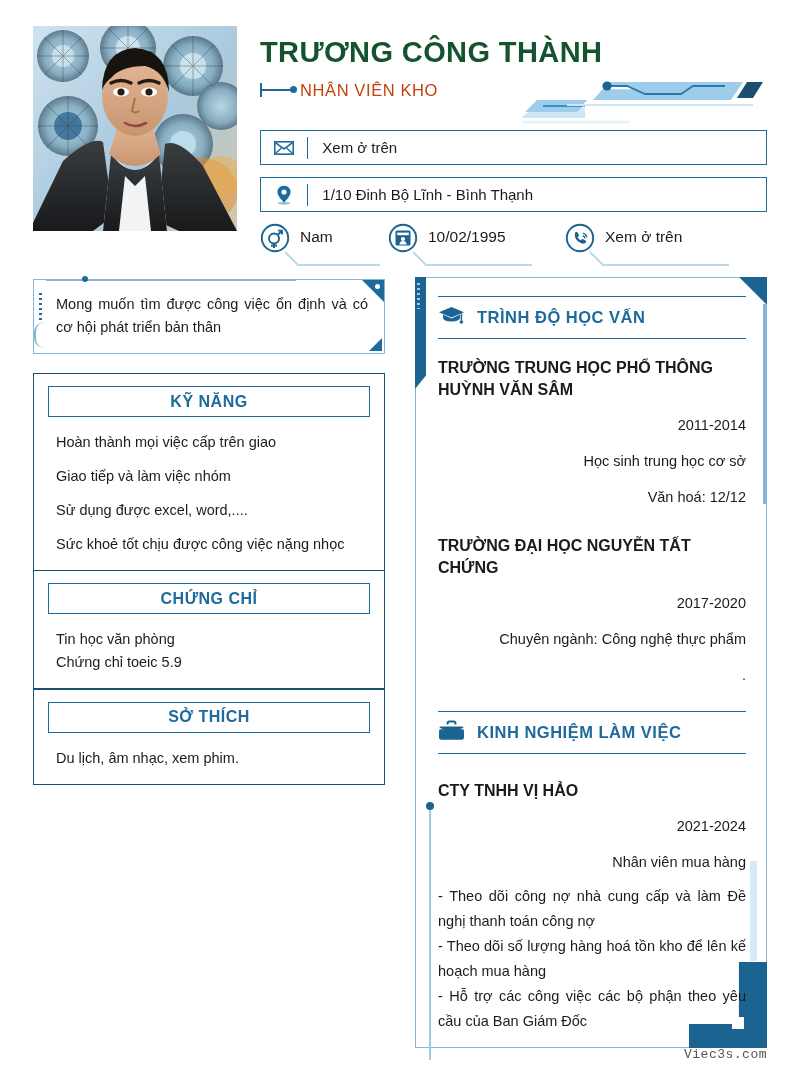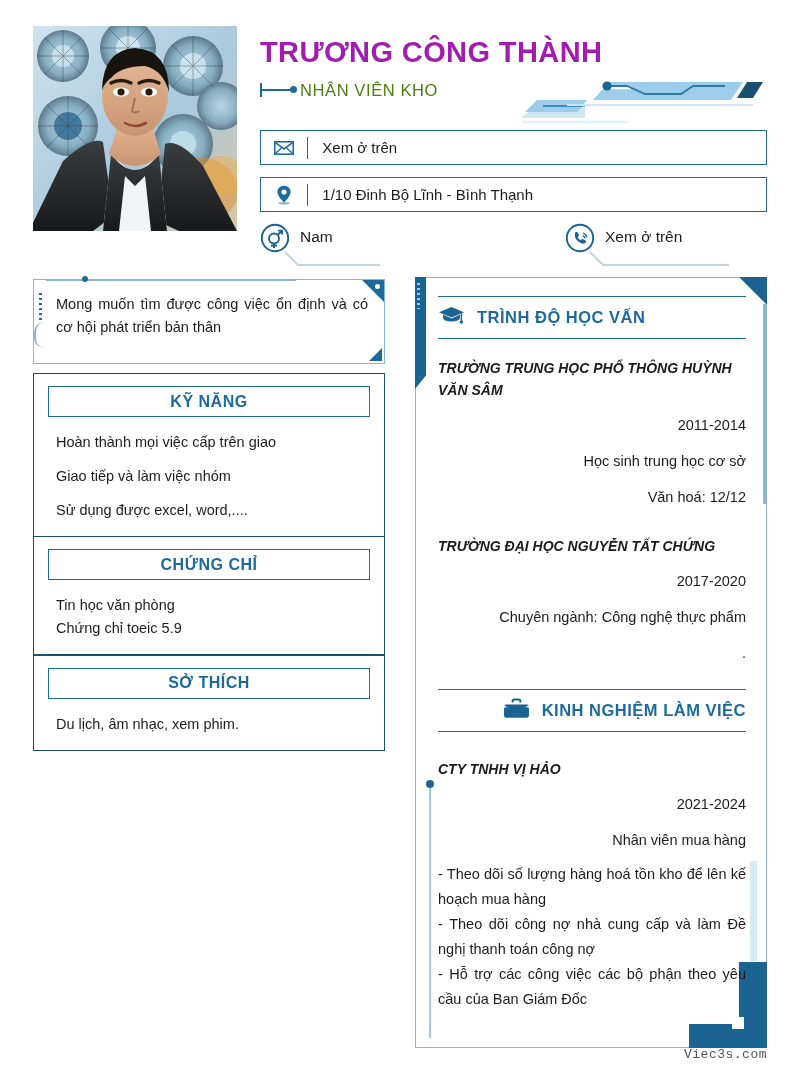--- a/index.html
+++ b/index.html
@@ -45,21 +45,21 @@
     position: absolute;
     left: 227px;
     top: 0;
     width: 507px;
     height: 205px;
   }
   .full-name {
     font-size: 29px;
     font-weight: bold;
     letter-spacing: 0.4px;
-    color: #a21caf;
+    color: #14532d;
     line-height: 34px;
     margin: 0;
     padding-top: 9px;
     white-space: nowrap;
   }
   .job-row {
     display: flex;
     align-items: center;
     margin-top: 11px;
     height: 20px;
@@ -79,21 +79,21 @@
     width: 32px; height: 2px; background: #1d6a9c;
   }
   .job-lead .dot {
     position: absolute; left: 30px; top: 3px;
     width: 7px; height: 7px; border-radius: 50%;
     background: #1d6a9c;
   }
   .job-title {
     font-size: 16.5px;
     letter-spacing: 0.6px;
-    color: #4d7c0f;
+    color: #c2410c;
   }
 
   .deco-header {
     position: absolute;
     right: 0;
     top: 46px;
     width: 248px;
     height: 52px;
     pointer-events: none;
   }
@@ -163,21 +163,21 @@
   .mini-0 { left: 0;   width: 120px; }
   .mini-1 { left: 128px; width: 160px; }
   .mini-2 { left: 305px; width: 200px; }
 
   
   .summary {
     position: absolute;
     left: 33px;
     top: 279px;
     width: 352px;
-    height: 85px;
+    height: 75px;
     border: 1.3px solid #8ab6d6;
     box-sizing: border-box;
     background: #fff;
   }
   .summary-text {
     position: absolute;
     left: 22px;
     top: 13px;
     width: 312px;
     font-size: 14.5px;
@@ -347,25 +347,24 @@
     gap: 12px;
   }
   .rc-head .htxt {
     font-size: 16.5px;
     font-weight: bold;
     color: #1d6a9c;
     letter-spacing: 0.5px;
   }
   .entry { margin-top: 18px; }
   .entry .org {
-    font-size: 14px;
+    font-size: 16px;
     font-weight: bold;
     line-height: 22px;
     color: #1b1b1b;
-    font-style: italic;
   }
   .entry .line {
     font-size: 14.5px;
     line-height: 23px;
     color: #1c1c1c;
     margin-top: 13px;
     text-align: right;
   }
   .entry .bullets {
     font-size: 14.5px;
@@ -532,20 +531,35 @@
             <line x1="17.6" y1="12" x2="22" y2="7.6" stroke="#1b6391" stroke-width="1.9"></line>
             <polyline points="18,7.6 22,7.6 22,11.6" fill="none" stroke="#1b6391" stroke-width="1.9"></polyline>
           </svg>
         </span>
         <span class="mtxt">Nam</span>
         <svg class="mline" width="96" height="16" viewBox="0 0 96 16">
           <polyline points="1,1 14,14 96,14" fill="none" stroke="#bcd9ea" stroke-width="2"></polyline>
         </svg>
       </div>
 
+      <div class="mini mini-1">
+        <span class="mi">
+          <svg width="30" height="30" viewBox="0 0 30 30">
+            <circle cx="15" cy="15" r="13.2" fill="none" stroke="#1b6391" stroke-width="1.9"></circle>
+            <rect x="7.5" y="7.5" width="15" height="15" rx="1.6" fill="#1b6391"></rect>
+            <rect x="9.2" y="9.6" width="11.6" height="2.6" fill="#fff"></rect>
+            <circle cx="15" cy="16" r="2.1" fill="#fff"></circle>
+            <path d="M11.4 21.4c0-2.1 1.6-3.4 3.6-3.4s3.6 1.3 3.6 3.4z" fill="#fff"></path>
+          </svg>
+        </span>
+        <span class="mtxt">10/02/1995</span>
+        <svg class="mline" width="120" height="16" viewBox="0 0 120 16">
+          <polyline points="1,1 14,14 120,14" fill="none" stroke="#bcd9ea" stroke-width="2"></polyline>
+        </svg>
+      </div>
 
       <div class="mini mini-2">
         <span class="mi">
           <svg width="30" height="30" viewBox="0 0 30 30">
             <circle cx="15" cy="15" r="13.2" fill="none" stroke="#1b6391" stroke-width="1.9"></circle>
             <path d="M10.2 9.4c0.9-0.9 2-0.6 2.5 0.3l1.1 2c0.3 0.6 0.2 1.2-0.3 1.6l-0.8 0.7c0.5 1.4 1.8 2.7 3.2 3.3l0.7-0.8c0.4-0.5 1-0.6 1.6-0.3l2 1.1c0.9 0.5 1.2 1.6 0.3 2.5-1.5 1.5-3.6 1.1-6.3-0.7-2.8-1.9-5.4-5.4-4-9.7z" fill="#1b6391"></path>
             <path d="M18.6 10.4c1.6 0.5 2.7 1.7 3 3.3" fill="none" stroke="#1b6391" stroke-width="1.5" stroke-linecap="round"></path>
             <path d="M18.2 13c0.9 0.3 1.5 0.9 1.7 1.8" fill="none" stroke="#1b6391" stroke-width="1.4" stroke-linecap="round"></path>
           </svg>
         </span>
@@ -572,20 +586,21 @@
   <div class="leftcol">
 
     <div class="lc-section">
       <div class="lc-title">
         <span>KỸ NĂNG</span>
       </div>
       <div class="lc-body">
         <div class="item">Hoàn thành mọi việc cấp trên giao</div>
         <div class="item">Giao tiếp và làm việc nhóm</div>
         <div class="item">Sử dụng được excel, word,....</div>
+        <div class="item">Sức khoẻ tốt chịu được công việc nặng nhọc</div>
       </div>
     </div>
 
     <div class="lc-divider"></div>
 
     <div class="lc-section">
       <div class="lc-title">
         <span>CHỨNG CHỈ</span>
       </div>
       <div class="lc-body tight">
@@ -637,43 +652,43 @@
         <div class="line">Văn hoá: 12/12</div>
       </div>
 
       <div class="entry" style="margin-top:26px;">
         <div class="org">TRƯỜNG ĐẠI HỌC NGUYỄN TẤT CHỨNG</div>
         <div class="line">2017-2020</div>
         <div class="line">Chuyên ngành: Công nghệ thực phẩm</div>
         <div class="line">.</div>
       </div>
 
-      <div class="rc-head" style="margin-top:24px;justify-content:flex-end;">
+      <div class="rc-head" style="margin-top:24px;">
         <span>
           <svg width="27" height="21" viewBox="0 0 27 21">
             <path d="M9.6 4.6 V3.2 c0-1 0.8-1.8 1.8-1.8 h4.2 c1 0 1.8 0.8 1.8 1.8 v1.4" fill="none" stroke="#1b6391" stroke-width="2"></path>
             <rect x="1.2" y="6.6" width="24.6" height="12.8" rx="1.8" fill="#1b6391"></rect>
             <path d="M1.2 8.8 L13.5 13.6 L25.8 8.8 V7.6 a1 1 0 0 0-1-1 H2.2 a1 1 0 0 0-1 1 Z" fill="#ffffff" opacity="0.0"></path>
             <path d="M1.2 7.2 Q13.5 15.4 25.8 7.2 V10 Q13.5 17.6 1.2 10 Z" fill="#ffffff"></path>
             <rect x="1.2" y="9.2" width="24.6" height="10.2" rx="1.6" fill="#1b6391"></rect>
           </svg>
         </span>
         <span class="htxt">KINH NGHIỆM LÀM VIỆC</span>
       </div>
 
       <div style="position:relative;">
         <span class="rc-dot" style="left:-12px; top:22px;"></span>
         <span class="rc-vline" style="left:-9px; top:30px; height:250px;"></span>
         <div class="entry" style="margin-top:26px;">
           <div class="org">CTY TNHH VỊ HẢO</div>
           <div class="line">2021-2024</div>
           <div class="line">Nhân viên mua hàng</div>
           <div class="bullets">
+            <div> - Theo dõi công nợ nhà cung cấp và làm Đề nghị thanh toán công nợ</div>
             <div> - Theo dõi số lượng hàng hoá tồn kho để lên kế hoạch mua hàng</div>
-            <div> - Theo dõi công nợ nhà cung cấp và làm Đề nghị thanh toán công nợ</div>
             <div> - Hỗ trợ các công việc các bộ phận theo yêu cầu của Ban Giám Đốc</div>
           </div>
         </div>
       </div>
 
     </div>
   </div>
 
   <div class="footer">Viec3s.com</div>
 

